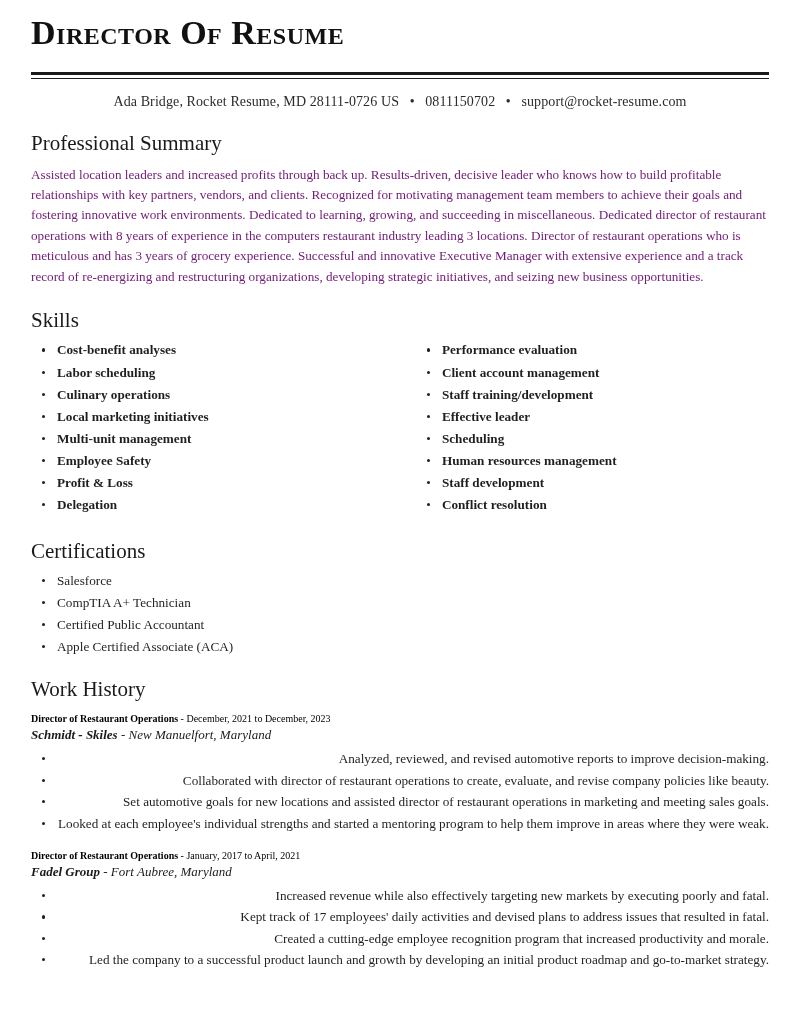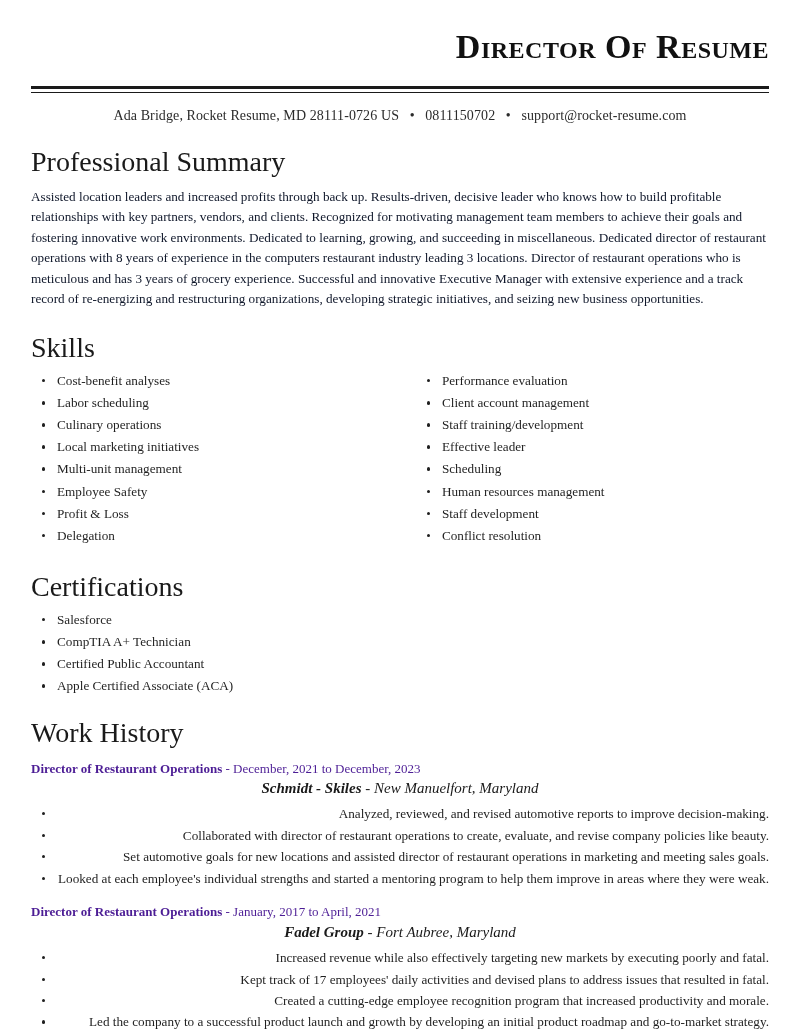--- a/index.html
+++ b/index.html
@@ -15,29 +15,29 @@
     -webkit-font-smoothing: antialiased;
   }
   .page {
     width: 800px;
     box-sizing: border-box;
     padding: 0 31px;
   }
 
   
   .resume-title {
-    text-align: right;
+    text-align: left;
     font-family: "Liberation Serif", "DejaVu Serif", serif;
     font-weight: bold;
     font-variant: small-caps;
     font-size: 34px;
     letter-spacing: 0.5px;
     color: #111111;
     margin: 0;
-    padding-top: 28px;
+    padding-top: 14px;
     line-height: 1.1;
   }
   .title-rule {
     margin-top: 21px;
     border-top: 3px solid #1a1a1a;
     border-bottom: 1px solid #1a1a1a;
     height: 3px;
     box-sizing: content-box;
   }
   .contact-line {
@@ -51,31 +51,31 @@
     display: inline-block;
     padding: 0 7px;
     color: #2b2b2b;
   }
 
   
   .section {
     margin-top: 21px;
   }
   .section-title {
-    font-size: 28px;
+    font-size: 21px;
     font-weight: normal;
     color: #1a1a1a;
     margin: 0 0 8px 0;
     line-height: 1.2;
   }
 
   .summary-text {
     font-size: 13.2px;
     line-height: 1.55;
-    color: #0f172a;
+    color: #701a75;
     margin: 0;
     text-align: left;
   }
 
   
   ul.bullets {
     list-style: none;
     margin: 0;
     padding: 0;
   }
@@ -94,54 +94,54 @@
     top: 7px;
     width: 3.2px;
     height: 3.2px;
     border-radius: 50%;
     background: #1f1f1f;
   }
 
   .skills-columns {
     display: flex;
     gap: 12px;
+    font-weight: bold;
   }
   .skills-columns .col {
     width: 50%;
     box-sizing: border-box;
   }
   .skills-columns .col.right {
     padding-left: 10px;
   }
 
   
   .entry {
     margin-top: 16px;
   }
   .entry:first-of-type {
     margin-top: 10px;
   }
   .entry-role {
-    font-size: 13px;
+    font-size: 10px;
     line-height: 1.45;
-    color: #4c1d95;
+    color: #000000;
     font-family: Liberation Serif, serif;
   }
   .entry-role .role-name {
     font-weight: bold;
   }
   .entry-role .dates {
     font-weight: normal;
   }
   .entry-org {
-    font-size: 15px;
+    font-size: 13px;
     line-height: 1.45;
     color: #1a1a1a;
     margin-bottom: 5px;
-    text-align: center;
   }
   .entry-org .org-name {
     font-weight: bold;
     font-style: italic;
   }
   .entry-org .org-location {
     font-style: italic;
   }
   .entry ul.bullets {
     margin-top: 5px;

